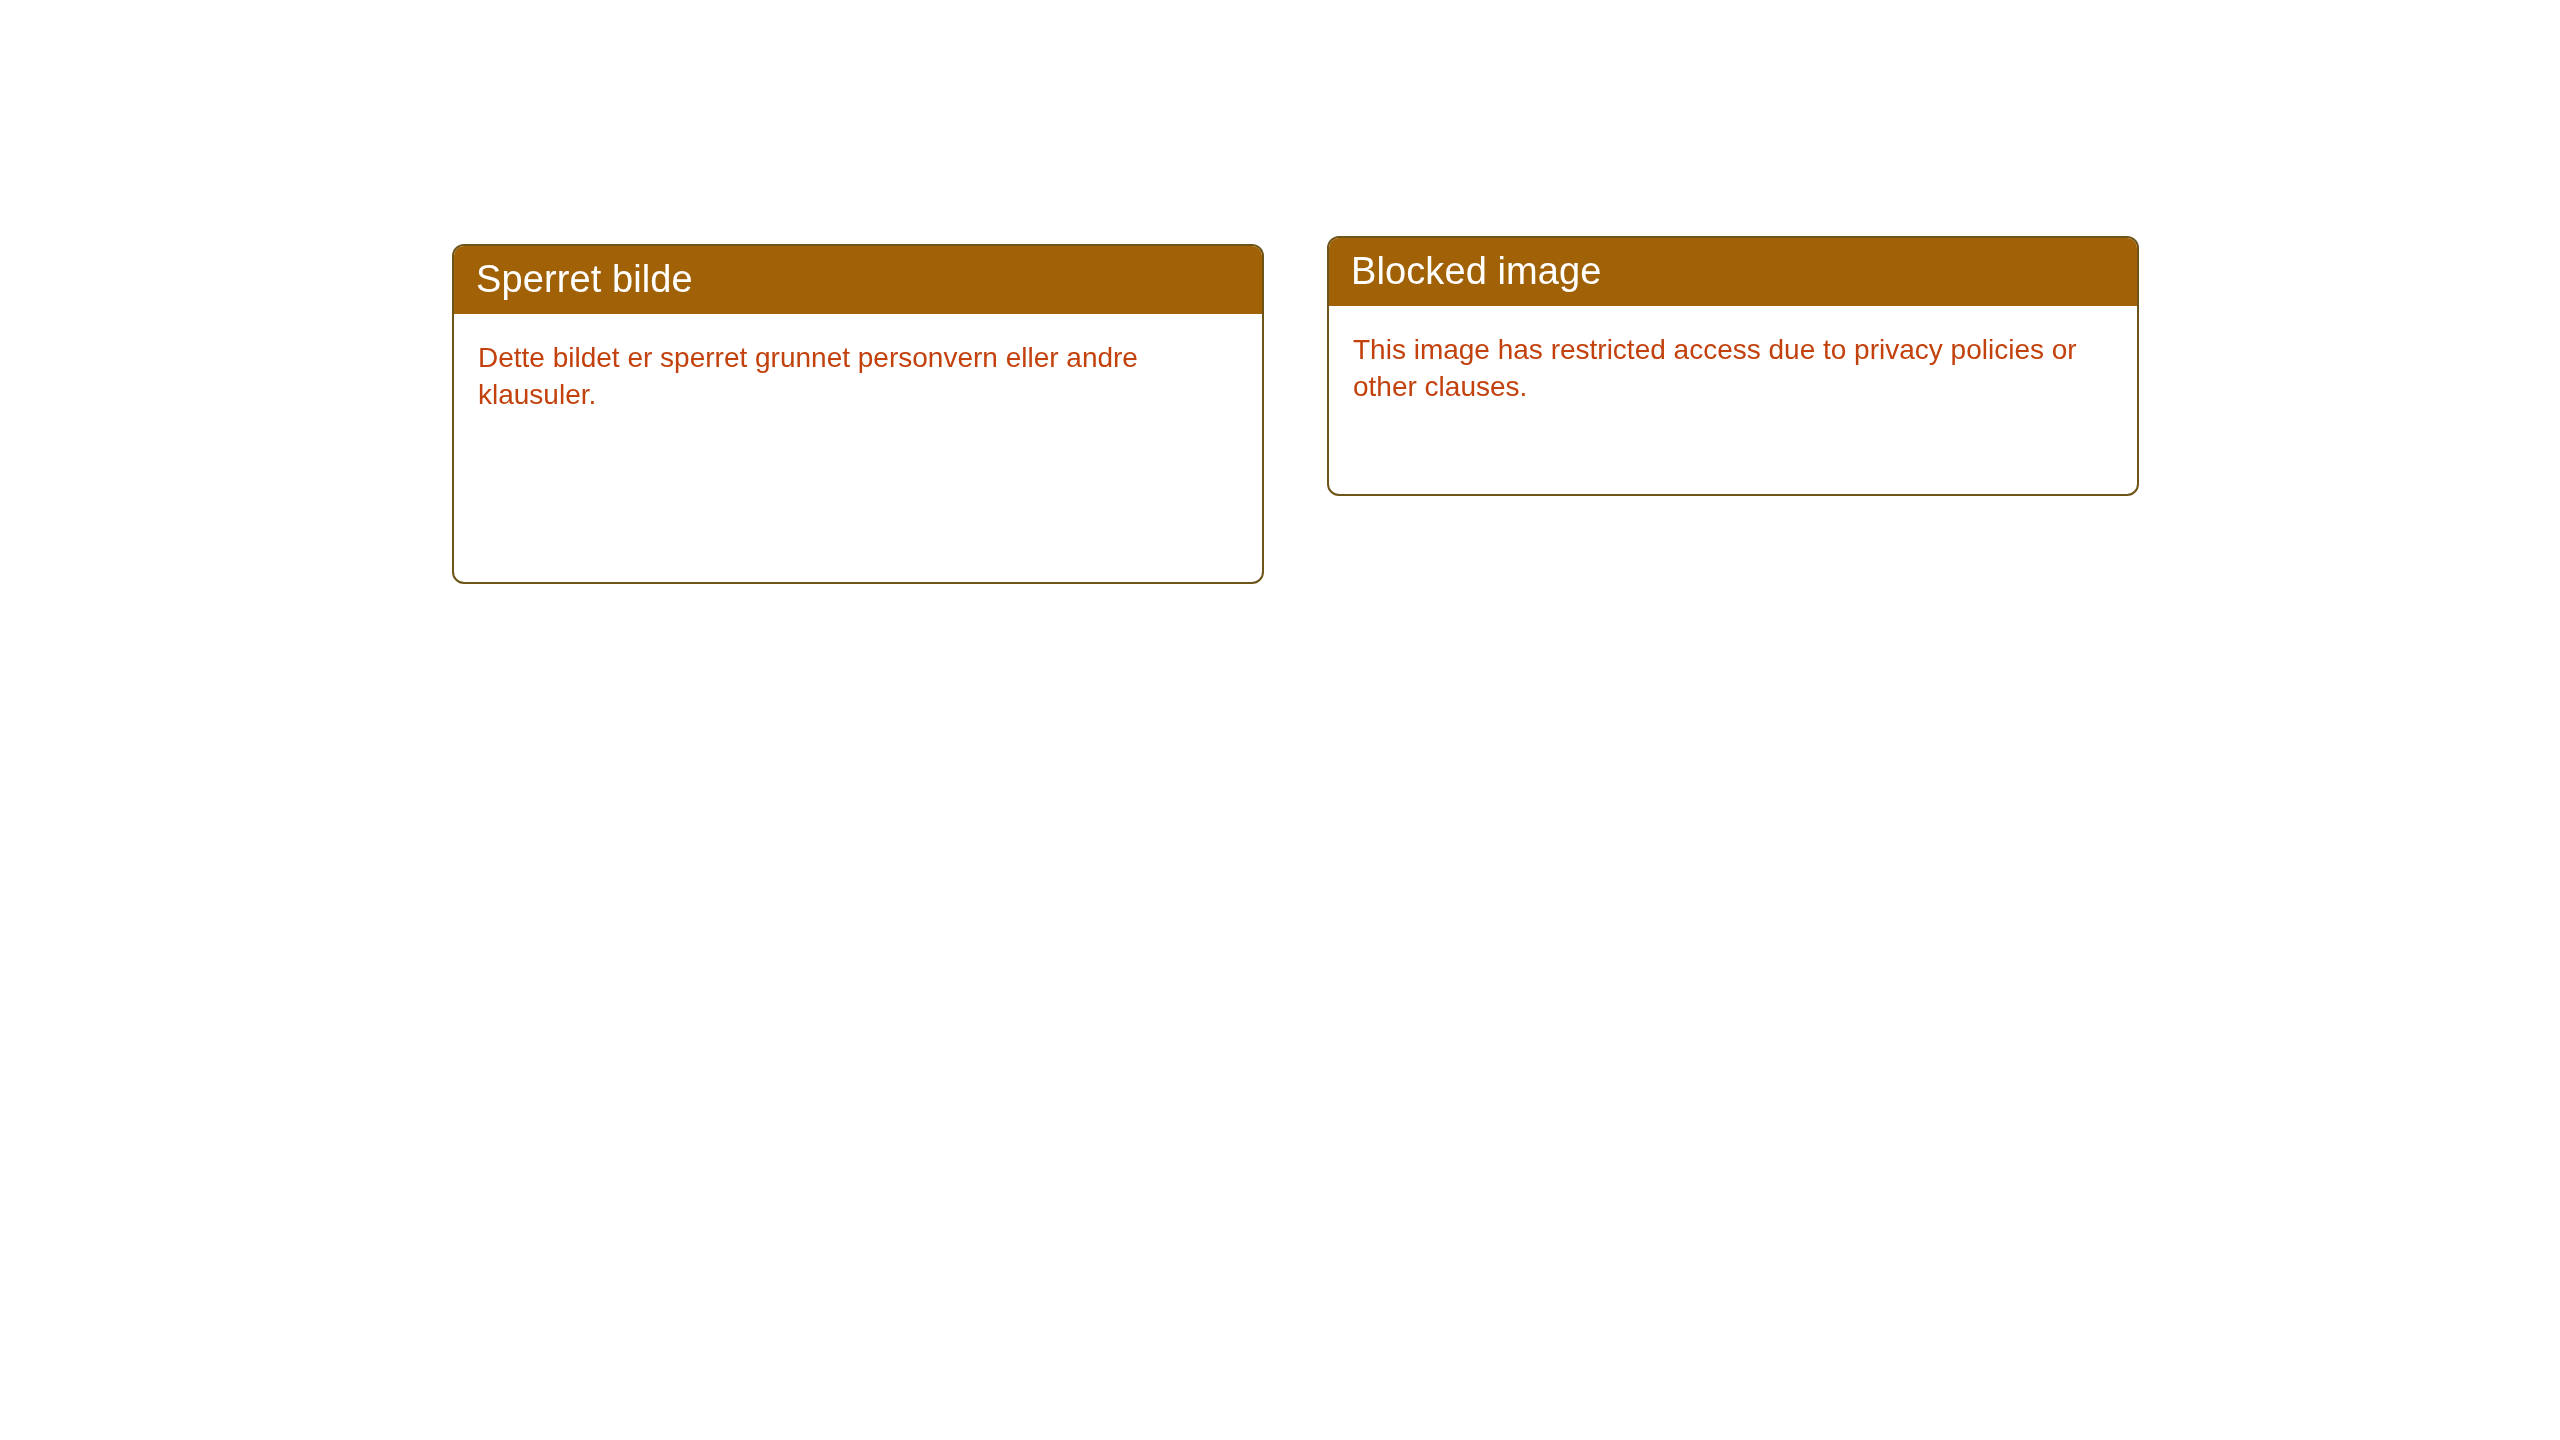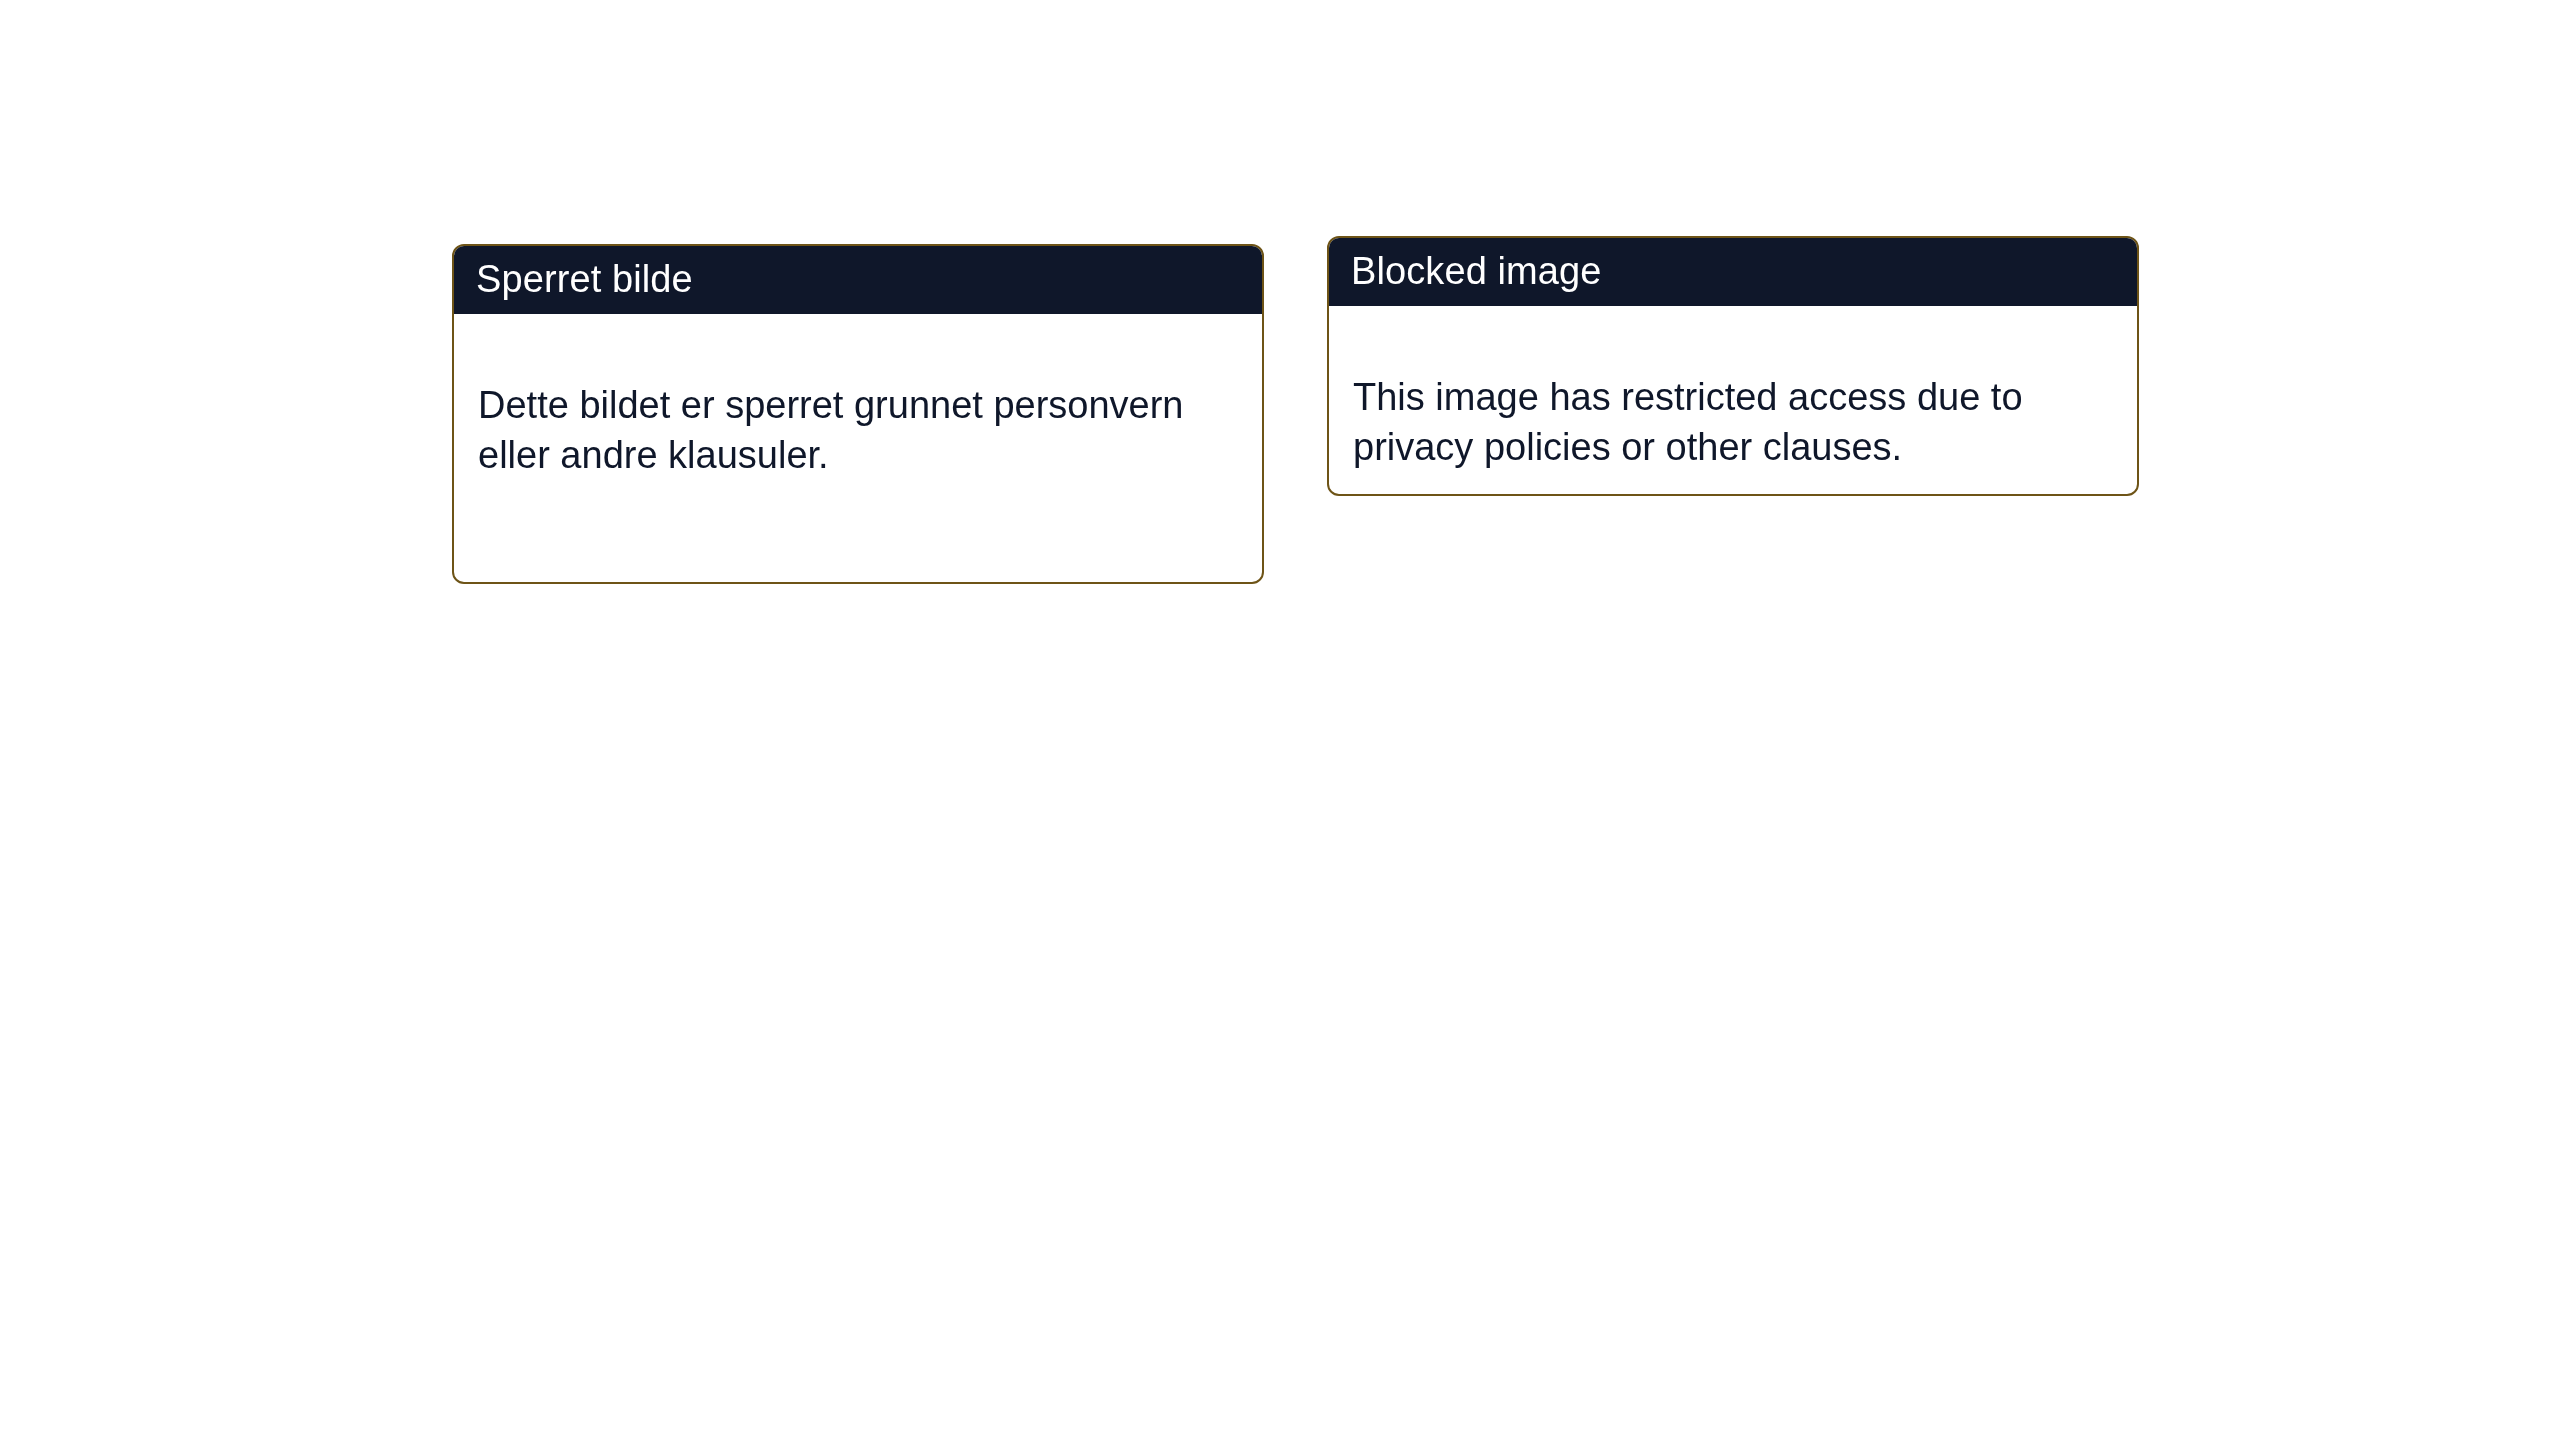--- a/index.html
+++ b/index.html
@@ -33,34 +33,33 @@
     width: 812px;
     height: 340px;
   }
   .notice-card.english {
     left: 1327px;
     top: 236px;
     width: 812px;
     height: 260px;
   }
   .card-header {
-    background: #0f172a;
+    background: #a16207;
     color: #ffffff;
     font-size: 38px;
     line-height: 1;
     padding: 14px 0 16px 22px;
     letter-spacing: 0.1px;
     white-space: nowrap;
   }
   .card-body {
     padding: 26px 24px 0 24px;
-    color: #0f172a;
-    font-size: 38px;
+    color: #c2410c;
+    font-size: 28px;
     line-height: 1.32;
-    margin-top: 40px;
   }
   .card-body p {
     margin: 0;
   }
 </style>
 </head>
 <body>
 
 <div class="stage">
 

